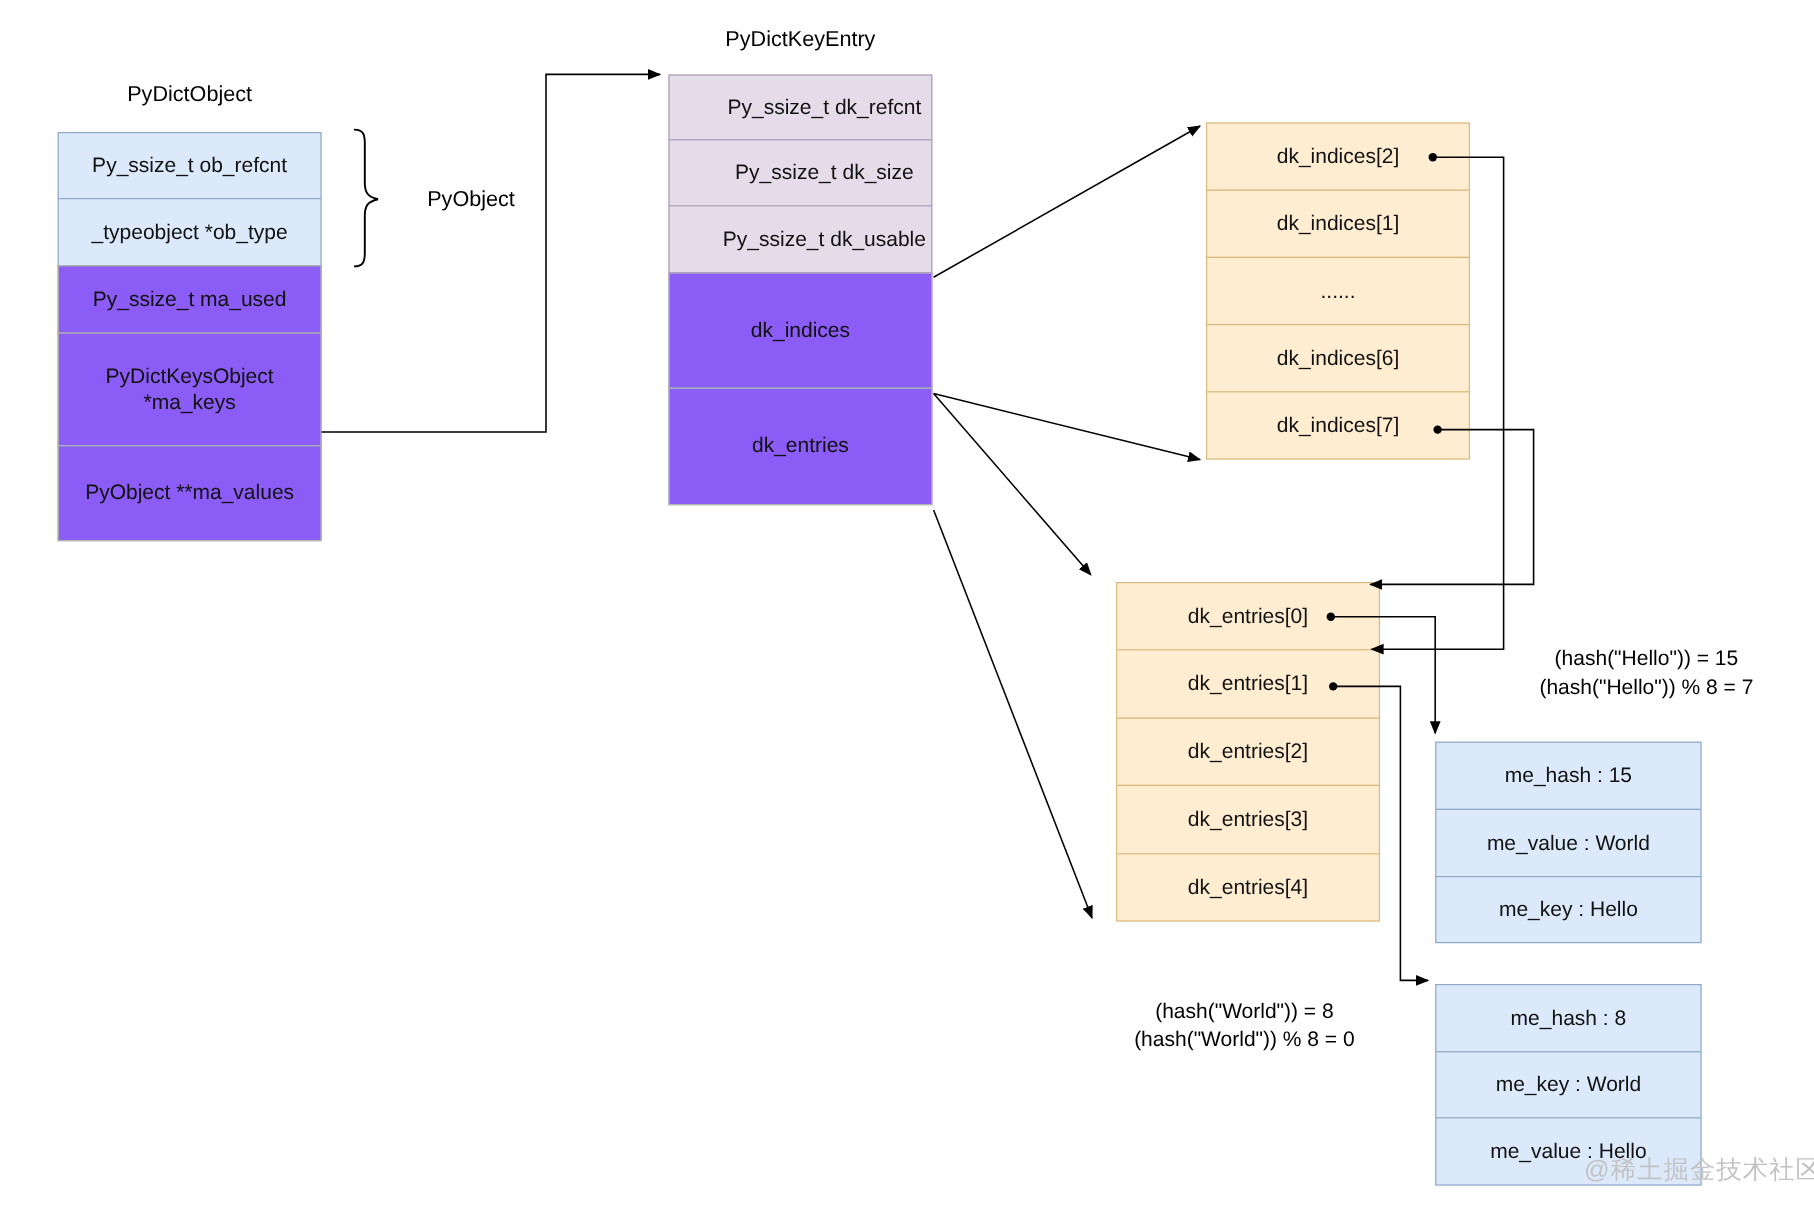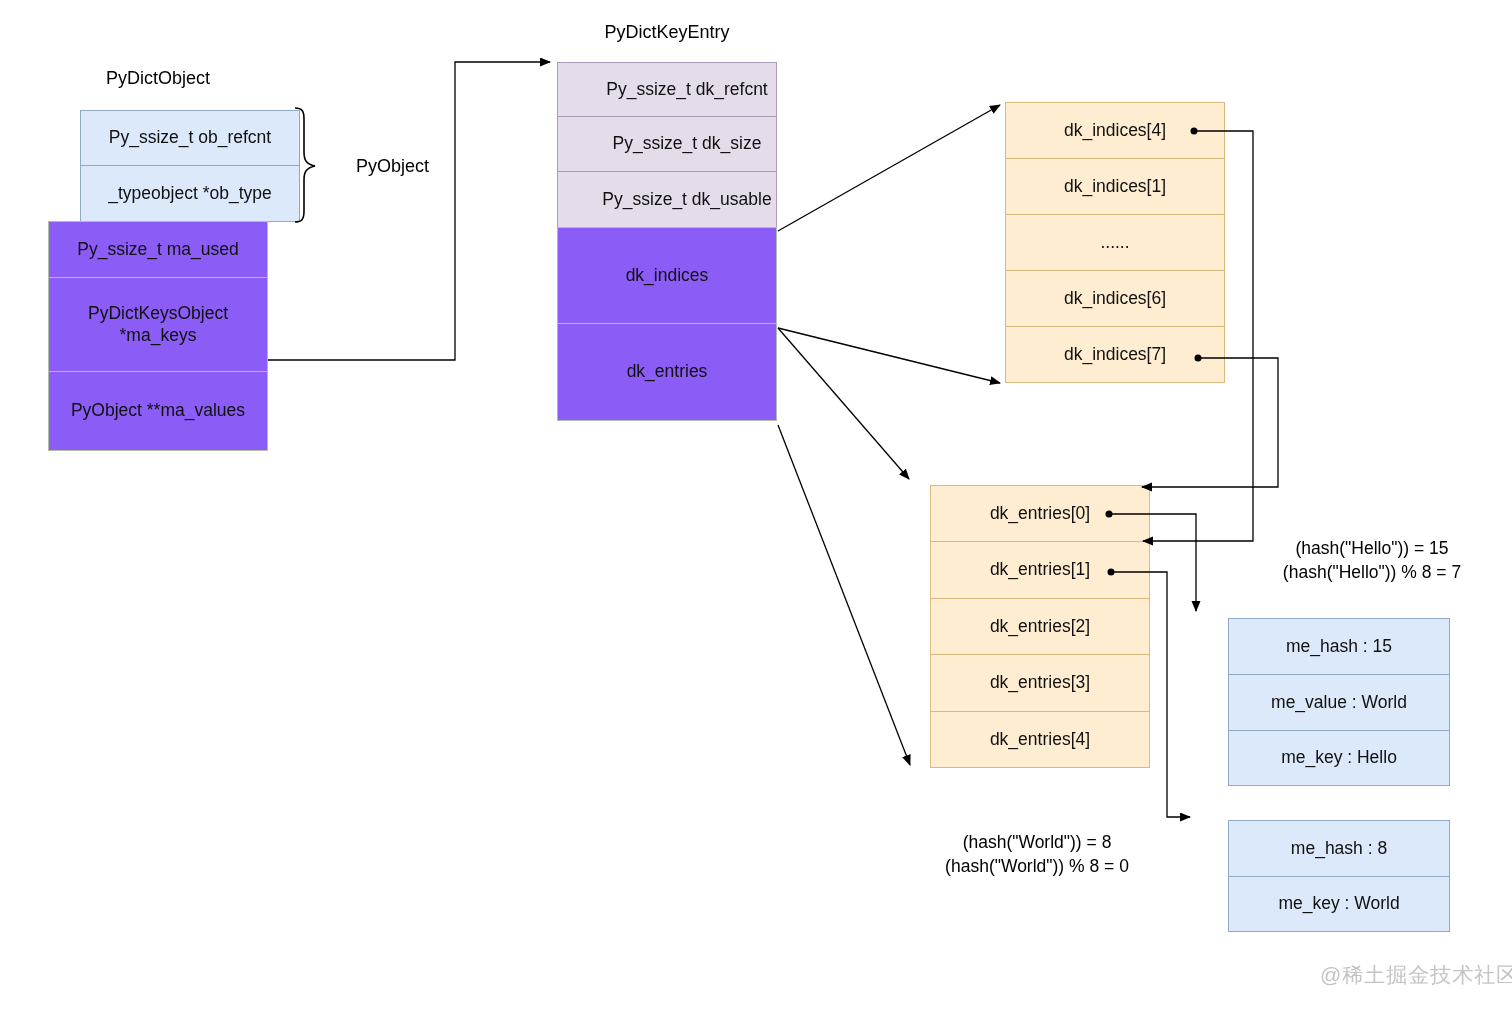--- a/index.html
+++ b/index.html
@@ -24,21 +24,21 @@
     width:100%;
     display:flex;align-items:center;justify-content:center;
     text-align:center;
     font-size:17.5px;
     white-space:pre-line;
     line-height:1.25;
   }
   .row + .row{margin-top:-1px;}
   .h55{height:55px}.h56{height:56px}.h57{height:57px}.h58{height:58px}
   .h80{height:80px}.h95{height:95px}.h97{height:97px}.h98{height:98px}
-  .blue  {background:#dbe9fb;border:1px solid #8fa9c7;margin-left:32px;}
+  .blue  {background:#dbe9fb;border:1px solid #8fa9c7;}
   .green {background:#8b5cf6;border:1px solid #b2bfa6;}
   .purple{background:#e5dcea;border:1px solid #ab9db8;padding-left:40px;}
   .orange{background:#ffedd1;border:1px solid #d9ba7e;}
   .annotation{
     position:absolute;
     font-size:17.5px;
     line-height:24px;
     text-align:center;
     color:#000;
     white-space:nowrap;
@@ -84,21 +84,21 @@
 
   <div class="box" style="left:557px;top:62px;">
     <div class="row purple h55">Py_ssize_t dk_refcnt</div>
     <div class="row purple h56">Py_ssize_t dk_size</div>
     <div class="row purple h57">Py_ssize_t dk_usable</div>
     <div class="row green h97">dk_indices</div>
     <div class="row green h98">dk_entries</div>
   </div>
 
   <div class="box" style="left:1005px;top:102px;">
-    <div class="row orange h57">dk_indices[4]</div>
+    <div class="row orange h57">dk_indices[2]</div>
     <div class="row orange h57">dk_indices[1]</div>
     <div class="row orange h57">......</div>
     <div class="row orange h57">dk_indices[6]</div>
     <div class="row orange h57">dk_indices[7]</div>
   </div>
 
   <div class="box" style="left:915px;top:485px;padding-left:15px;">
     <div class="row orange h57">dk_entries[0]</div>
     <div class="row orange h58">dk_entries[1]</div>
     <div class="row orange h57">dk_entries[2]</div>
@@ -108,20 +108,21 @@
 
   <div class="box" style="left:1196px;top:618px;width:222px;">
     <div class="row blue h57">me_hash : 15</div>
     <div class="row blue h57">me_value : World</div>
     <div class="row blue h56">me_key : Hello</div>
   </div>
 
   <div class="box" style="left:1196px;top:820px;width:222px;">
     <div class="row blue h57">me_hash : 8</div>
     <div class="row blue h56">me_key : World</div>
+    <div class="row blue h57">me_value : Hello</div>
   </div>
 
   <div class="annotation" style="left:1252px;top:536px;width:240px;">
     <div>(hash("Hello")) = 15</div>
     <div>(hash("Hello")) % 8 = 7</div>
   </div>
   <div class="annotation" style="left:917px;top:830px;width:240px;">
     <div>(hash("World")) = 8</div>
     <div>(hash("World")) % 8 = 0</div>
   </div>

